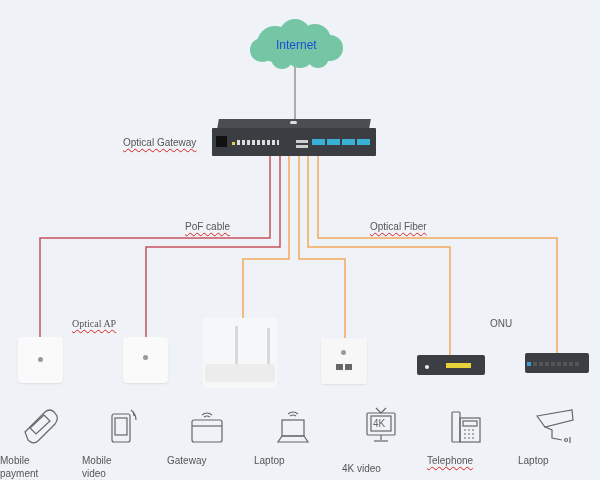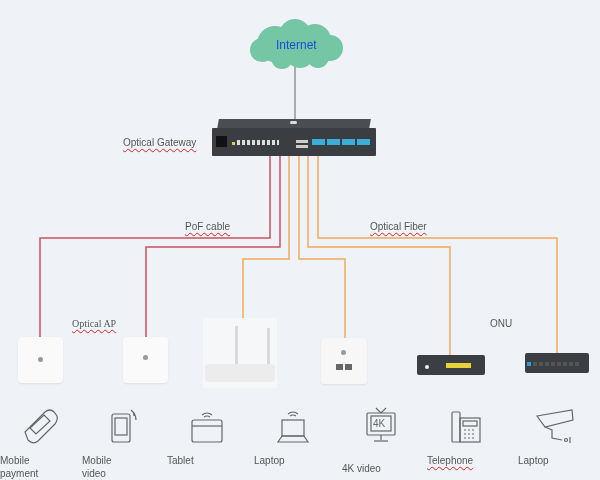--- a/index.html
+++ b/index.html
@@ -132,17 +132,17 @@
 <div class="abs" style="left:373px;top:418px;font-size:10px;color:#666;">4K</div>
 
 <div class="dev-label" style="left:0px;top:454px;">
   <div>Mobile</div>
   <div class="sq">payment</div>
 </div>
 <div class="dev-label" style="left:82px;top:454px;">
   <div>Mobile</div>
   <div class="sq">video</div>
 </div>
-<div class="dev-label" style="left:167px;top:454px;">Tablet</div>
+<div class="dev-label" style="left:167px;top:454px;">Gateway</div>
 <div class="dev-label" style="left:254px;top:454px;">Laptop</div>
 <div class="dev-label" style="left:342px;top:454px;margin-top:8px;">4K video</div>
 <div class="dev-label" style="left:427px;top:454px;"><span class="sq">Telephone</span></div>
 <div class="dev-label" style="left:518px;top:454px;">Laptop</div>
 
 </body></html>

